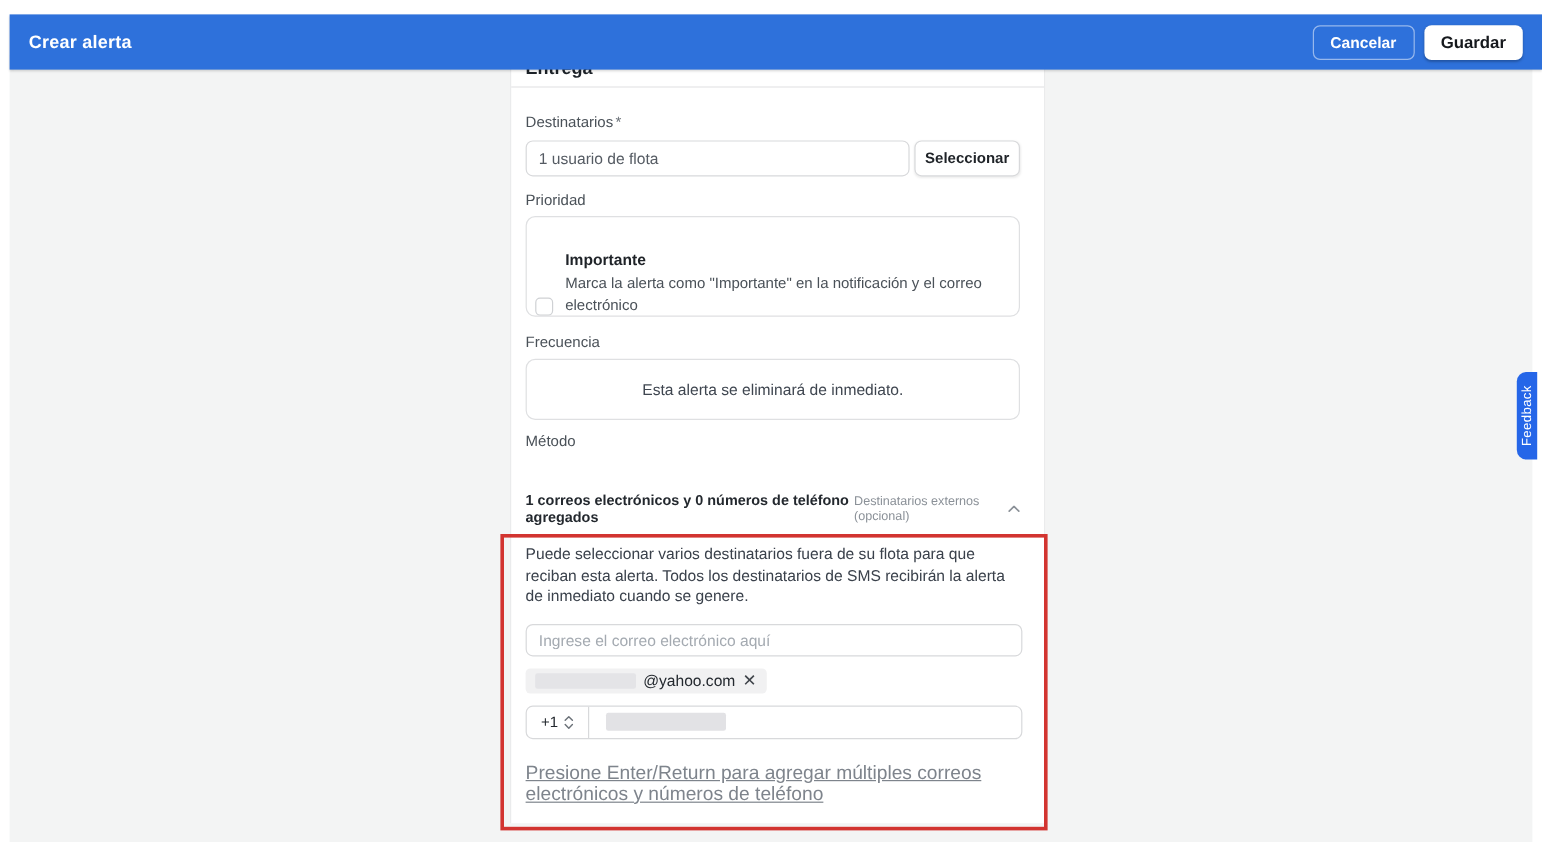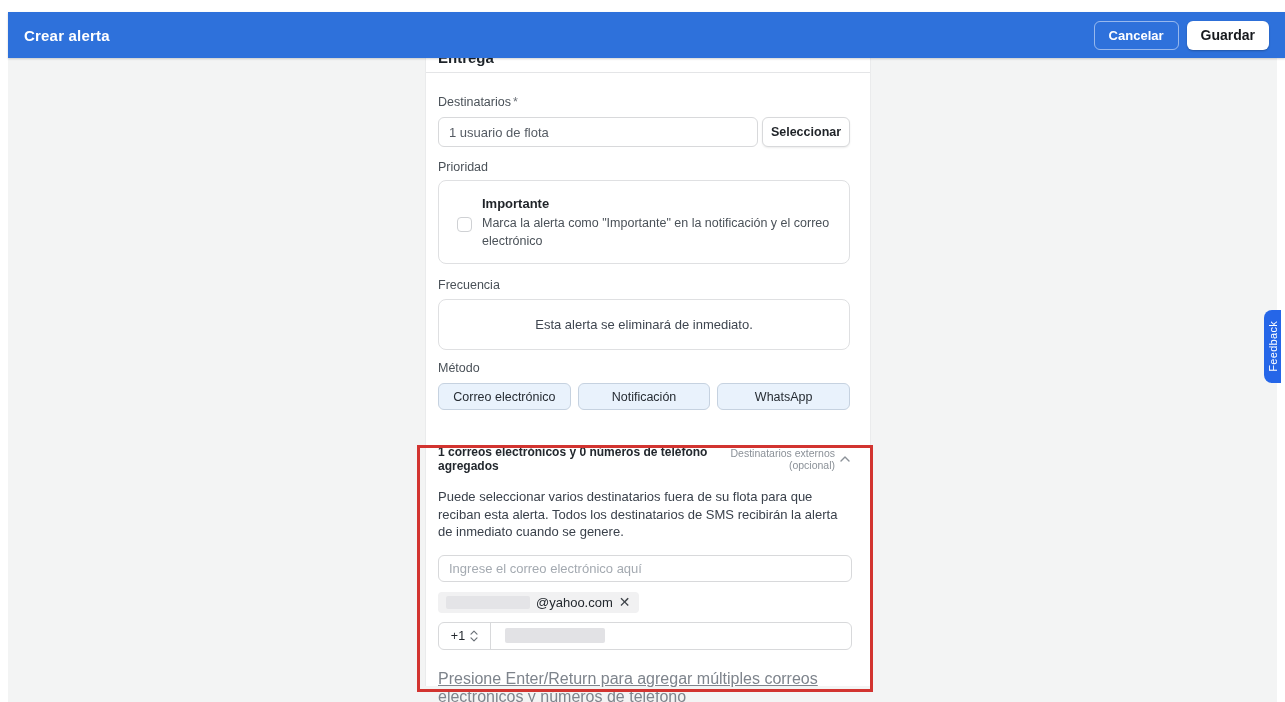--- a/index.html
+++ b/index.html
@@ -65,21 +65,21 @@
     background: #fff;
   }
   .btn-select {
     width: 88px; height: 30px; background: #fff; border: 1px solid #d8d9db;
     border-radius: 6px; font-family: inherit; font-size: 12.5px; font-weight: bold;
     color: #1f2328; cursor: pointer; box-shadow: 0 1px 2px rgba(0,0,0,.08);
   }
 
   .priority-box {
     margin-top: 6px; border: 1px solid #dfe0e2; border-radius: 8px;
-    height: 84px; padding: 15px 14px 0 18px; display: flex; gap: 10px;
+    height: 84px; padding: 15px 14px 0 7px; display: flex; gap: 10px; align-items: flex-end;
   }
   .checkbox {
     width: 15px; height: 15px; border: 1.5px solid #cfd1d4; border-radius: 4px;
     background: #fff; margin-top: 21px; flex: 0 0 auto; cursor: pointer;
   }
   .priority-texts { flex: 1; }
   .priority-title { font-size: 13px; font-weight: bold; color: #1f2328; }
   .priority-desc { margin-top: 3px; font-size: 12.5px; color: #4a5158; line-height: 18px; max-width: 352px; }
 
   .freq-box {
@@ -94,21 +94,21 @@
   .method-btn {
     flex: 1; height: 27px; background: #e9f2fc; border: 1px solid #c6d2e0;
     border-radius: 6px; font-family: inherit; font-size: 12.5px; color: #262c33;
     cursor: pointer;
   }
 
   
   .ext-header { margin-top: 35px; display: flex; align-items: center; }
   .ext-summary { font-size: 12px; font-weight: bold; color: #23282e; }
   .ext-toggle { margin-left: auto; display: flex; align-items: center; gap: 5px; cursor: pointer; }
-  .ext-toggle-label { font-size: 10.5px; color: #8b9198; text-align: right; }
+  .ext-toggle-label { font-size: 10.5px; color: #8b9198; }
   .ext-desc { margin-top: 15px; font-size: 13px; color: #3a414b; line-height: 17.5px; max-width: 410px; }
 
   .email-input {
     margin-top: 14px; width: 414px; height: 27px; border: 1px solid #d8d9db;
     border-radius: 6px; padding: 0 10px; font-family: inherit; font-size: 13px;
     color: #23282e; outline: none; display: block; background: #fff;
   }
   .email-input::placeholder { color: #a4aab1; }
 
   .chip-row { margin-top: 10px; }
@@ -188,25 +188,20 @@
         <div class="priority-desc">Marca la alerta como "Importante" en la notificación y el correo electrónico</div>
       </div>
     </div>
 
     <div class="field-label label-freq">Frecuencia</div>
     <div class="freq-box">
       <span>Esta alerta se eliminará de inmediato.</span>
     </div>
 
     <div class="field-label label-method">Método</div>
-    <div class="method-row">
-      <button class="method-btn">Correo electrónico</button>
-      <button class="method-btn">Notificación</button>
-      <button class="method-btn">WhatsApp</button>
-    </div>
 
     <div class="ext-header">
       <div class="ext-summary">1 correos electrónicos y 0 números de teléfono agregados</div>
       <div class="ext-toggle">
         <span class="ext-toggle-label">Destinatarios externos (opcional)</span>
         <span>
           <svg class="icon-svg" width="10" height="6" viewBox="0 0 10 6">
               <path d="M1 5 L5 1 L9 5" fill="none" stroke="#8b9198" stroke-width="1.4" stroke-linecap="round" stroke-linejoin="round"></path>
             </svg>
         </span>

